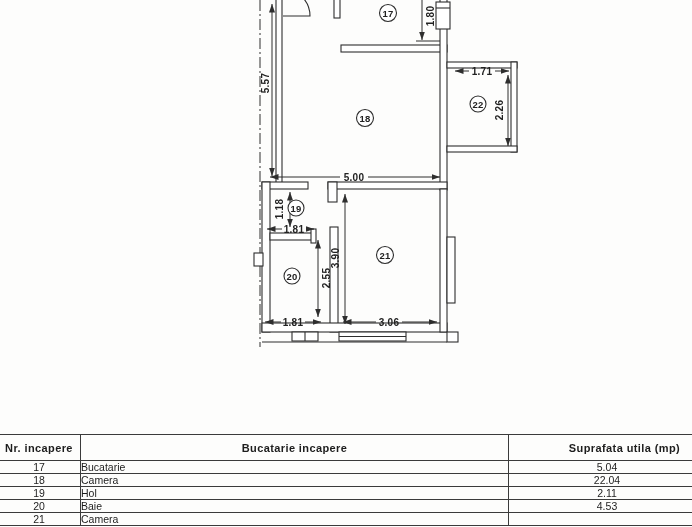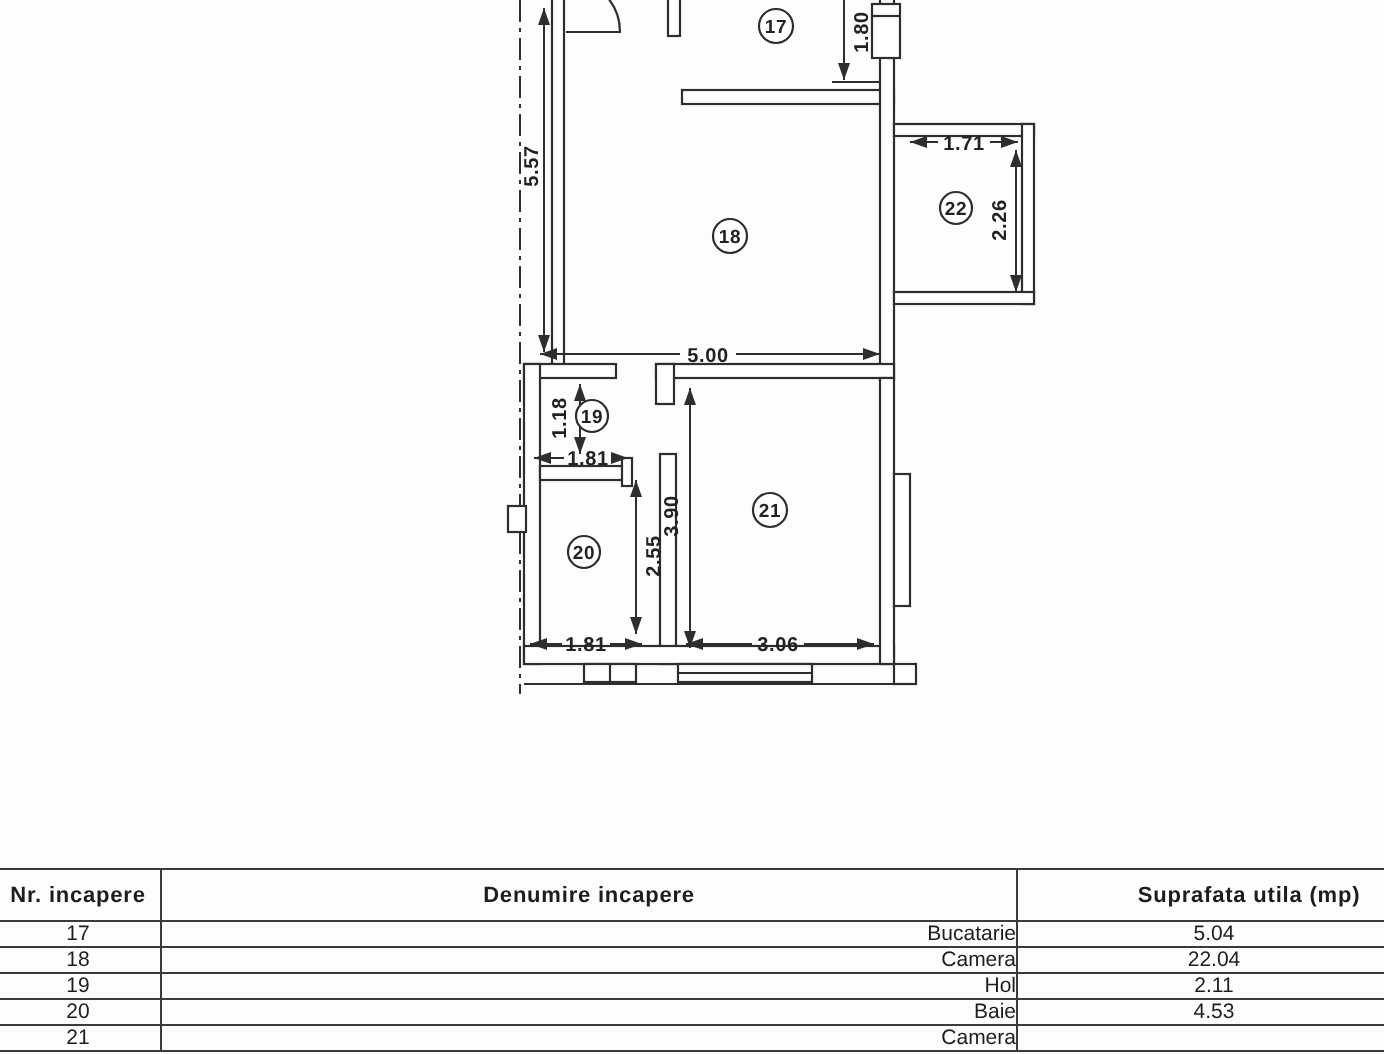--- a/index.html
+++ b/index.html
@@ -29,21 +29,21 @@
     border:1.5px solid #3b3b3b;
     overflow:hidden;white-space:nowrap;
   }
   table.doc th{
     height:23px;font-size:11px;font-weight:700;letter-spacing:.4px;
     text-align:center;color:#1d1d1d;
   }
   table.doc th.h-area{padding-left:36px;}
   table.doc td{height:12px;font-size:10.5px;padding:0;color:#1d1d1d;}
   td.c-nr{text-align:center;padding-left:30px;}
-  td.c-name{text-align:right;padding-left:10px;}
+  td.c-name{text-align:left;padding-left:10px;}
   td.c-area{text-align:center;padding-right:34px;}
 </style>
 </head>
 <body>
 
 <div class="page">
 
   <svg class="plan-svg" width="692" height="432" viewBox="0 0 692 432">
     <defs>
       <marker id="arr" markerWidth="10" markerHeight="8" refX="8.5" refY="3" orient="auto-start-reverse">
@@ -171,21 +171,21 @@
   <div class="doc-table-wrap">
     <table class="doc">
       <colgroup>
           <col style="width:83px">
           <col style="width:428px">
           <col style="width:197px">
         </colgroup>
       <tbody>
           <tr>
         <th>Nr. incapere</th>
-        <th>Denumire incapere</th>
+        <th>Bucatarie incapere</th>
         <th class="h-area">Suprafata utila (mp)</th>
       </tr>
       <tr>
         <td class="c-nr">17</td>
         <td class="c-name">Bucatarie</td>
         <td class="c-area">5.04</td>
       </tr>
       <tr>
         <td class="c-nr">18</td>
         <td class="c-name">Camera</td>

